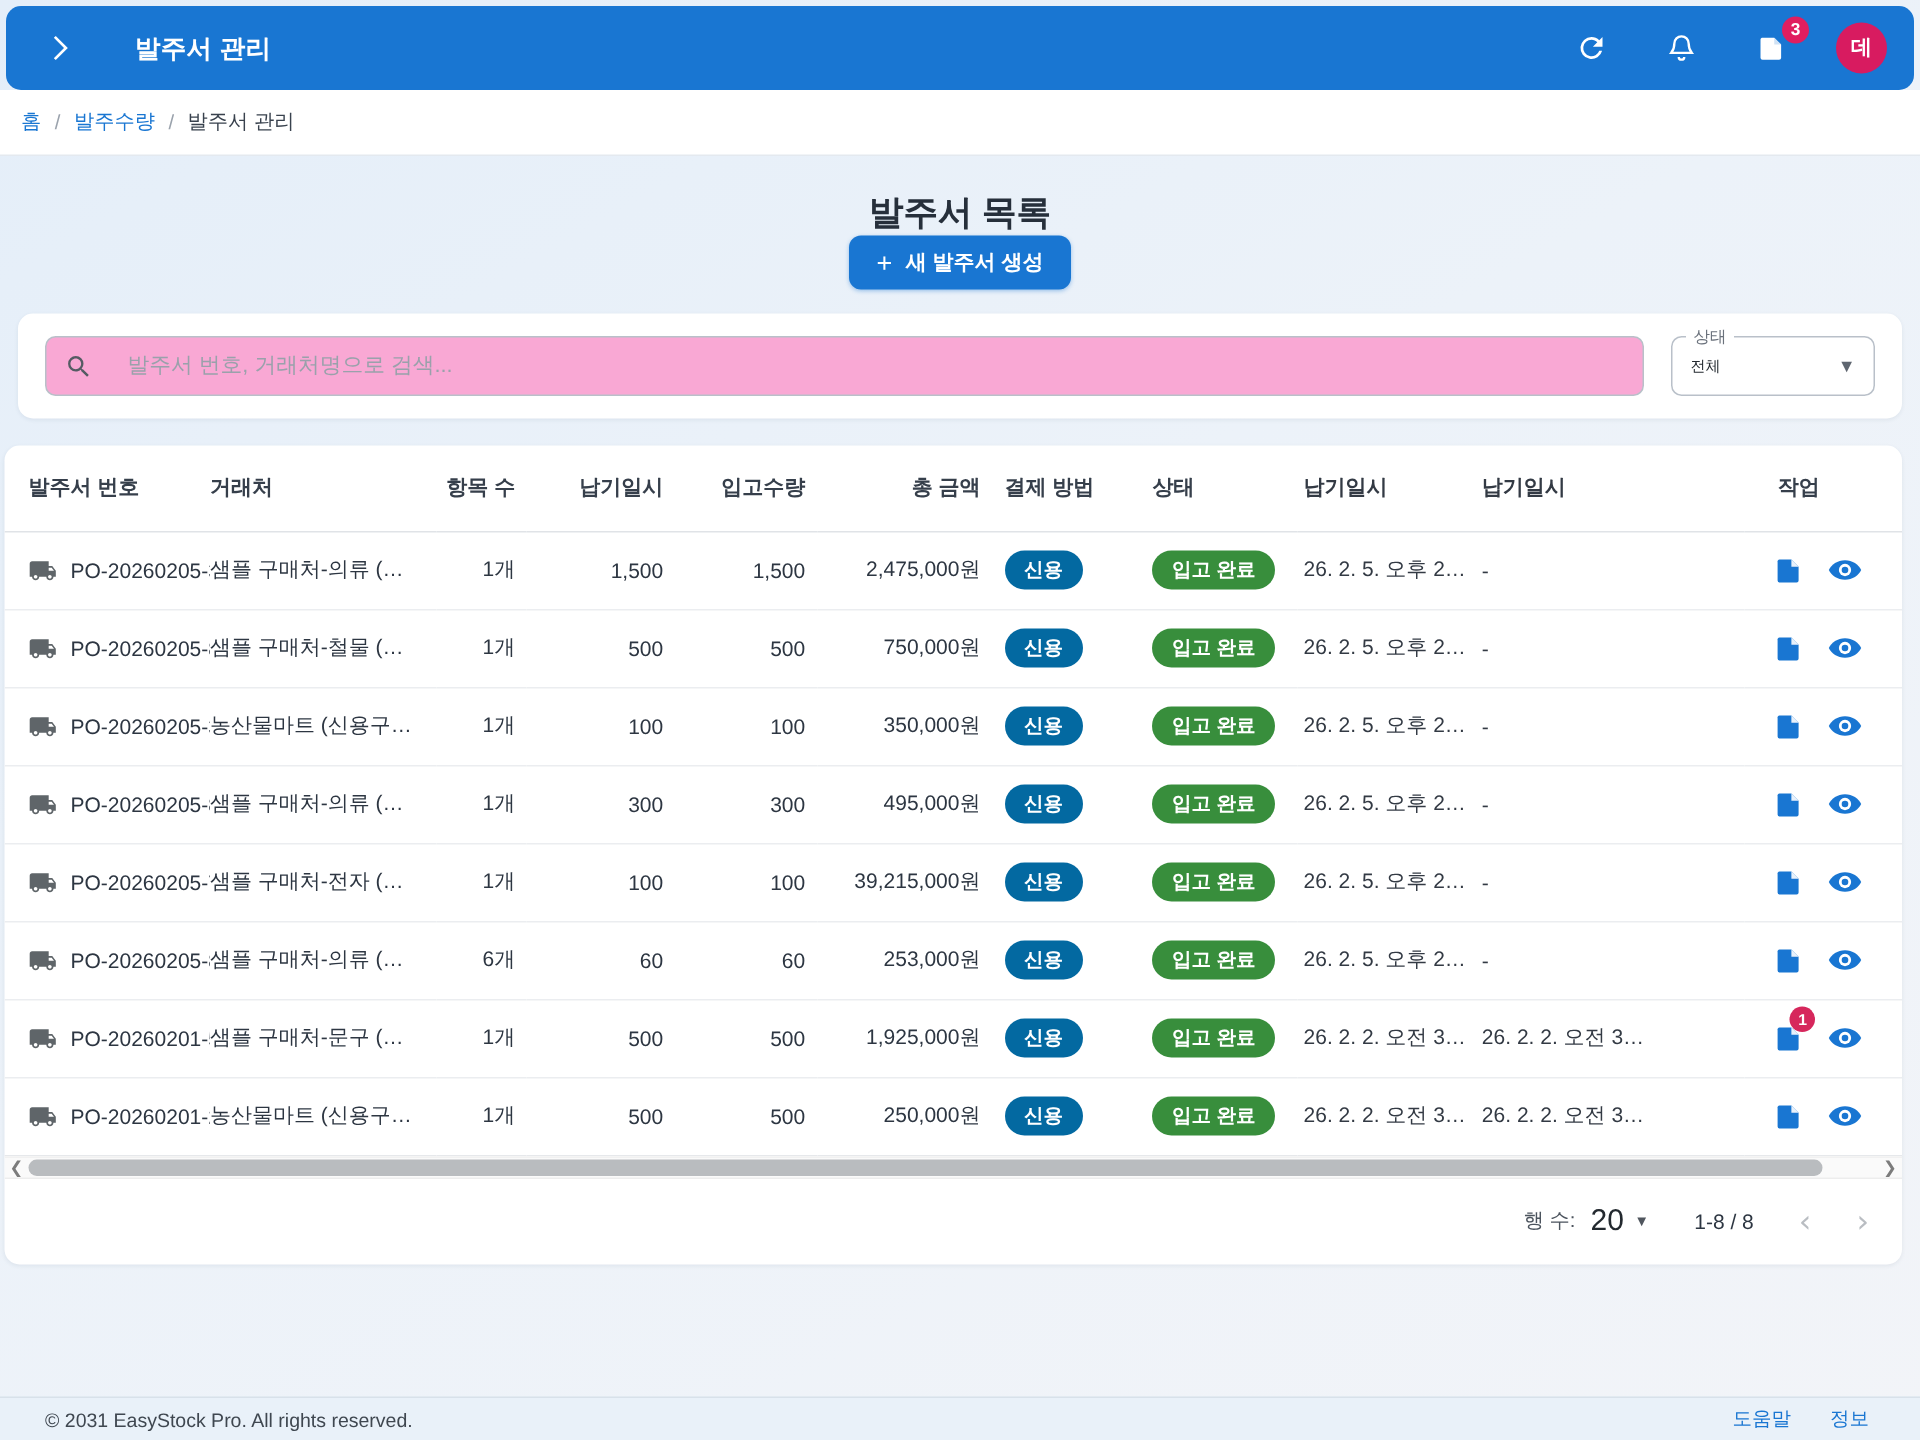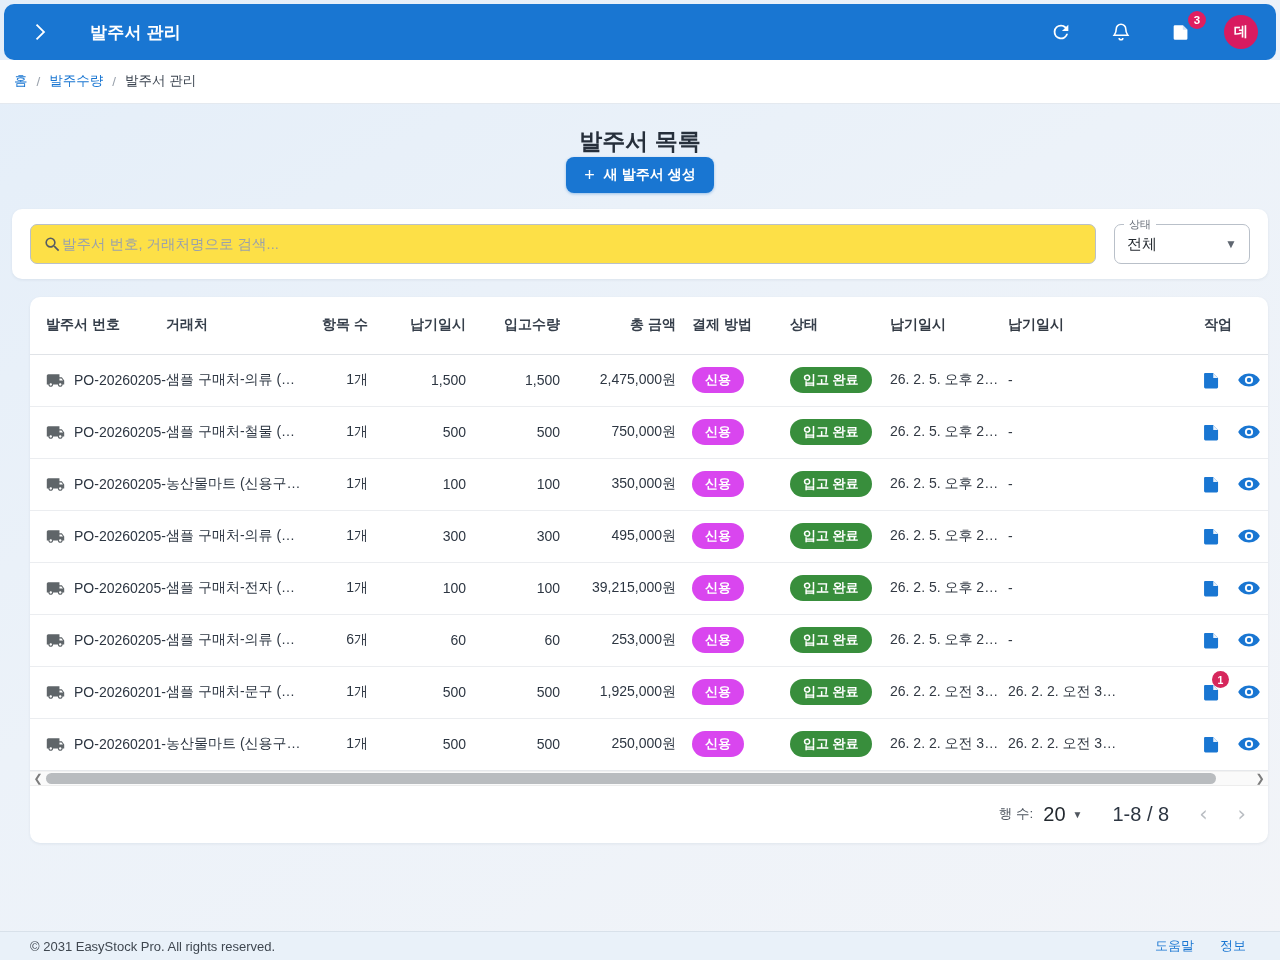--- a/index.html
+++ b/index.html
@@ -33,50 +33,50 @@
   .page-title { font-size:23px; font-weight:bold; color:#262f3b; }
   .create-btn { background:#1976d2; color:#fff; border:none; border-radius:8px; height:36px;
     padding:0 18px; font-size:14px; font-weight:bold; display:flex; align-items:center; gap:9px;
     cursor:pointer; box-shadow:0 1px 3px rgba(25,118,210,.4); }
   .plus { font-size:18px; font-weight:normal; line-height:1; }
 
   
   .search-card { margin:0 12px; background:#fff; border-radius:10px; box-shadow:0 1px 3px rgba(40,60,90,.08);
     padding:15px 18px; display:flex; align-items:center; gap:18px; }
   .search-box { flex:1; height:40px; border:1px solid #b9c0c9; border-radius:7px; display:flex;
-    align-items:center; padding:0 12px; gap:0; background:#fde047; }
+    align-items:center; padding:0 12px; gap:23px; background:#f9a8d4; }
   .search-box input { border:none; outline:none; flex:1; font-size:14.5px; color:#333;
     font-family:inherit; background:transparent; }
   .search-box input::placeholder { color:#9aa1ab; }
   .select-field { position:relative; width:136px; height:40px; border:1px solid #b9c0c9; border-radius:7px;
     display:flex; align-items:center; justify-content:space-between; padding:0 12px; cursor:pointer; background:#fff; }
   .select-label { position:absolute; top:-8px; left:9px; background:#fff; padding:0 5px;
     font-size:11px; color:#6b7musí27c; color:#6b727c; }
-  .select-value { font-size:15px; color:#23292f; }
+  .select-value { font-size:10px; color:#23292f; }
   .caret { color:#5f6670; font-size:12px; }
 
   
-  .table-card { margin:18px 12px 0 30px; background:#fff; border-radius:10px;
+  .table-card { margin:18px 12px 0 3px; background:#fff; border-radius:10px;
     box-shadow:0 1px 3px rgba(40,60,90,.08); overflow:hidden; }
   table { border-collapse:collapse; width:100%; table-layout:fixed; }
   th { font-size:14px; font-weight:bold; color:#363f4b; text-align:left; height:57px;
     border-bottom:1px solid #e0e3e7; white-space:nowrap; }
   td { font-size:14px; color:#2d3642; height:52px; border-bottom:1px solid #ebedf0;
     white-space:nowrap; overflow:hidden; }
   tbody tr:last-child td { border-bottom:1px solid #e6e8eb; }
   .c-po { padding-left:16px; }
   .po-wrap { display:flex; align-items:center; gap:9px; overflow:hidden; }
   .po-text { overflow:hidden; }
   .c-vendor { padding-right:10px; }
   .num { text-align:right; padding-right:16px; }
   .pr10 { padding-right:10px; } .pr8 { padding-right:8px; }
   .c-pill { padding-left:6px; }
   .pill { display:inline-block; border-radius:13px; padding:4px 13px; font-size:13px;
     font-weight:bold; color:#fff; }
-  .pill.orange { background:#d946ef; }
+  .pill.orange { background:#0369a1; }
   .pill.green { background:#388e3c; }
   .c-date { padding-left:4px; color:#333a44; }
   .c-actions { padding-left:14px; }
   .icon-btn { display:inline-flex; align-items:center; justify-content:center; width:30px; height:30px;
     cursor:pointer; position:relative; vertical-align:middle; }
   .icon-btn + .icon-btn { margin-left:4px; }
   .mini-badge { position:absolute; top:-6px; right:-3px; min-width:17px; height:17px; border-radius:9px;
     background:#d6275c; color:#fff; font-size:10.5px; font-weight:bold; display:flex;
     align-items:center; justify-content:center; }
 
@@ -88,21 +88,21 @@
   .hs-track { flex:1; height:11px; display:flex; }
   .hs-thumb { width:97%; background:#b9bcbf; border-radius:6px; cursor:grab; }
 
   
   .pagination { display:flex; align-items:center; justify-content:flex-end; height:57px;
     padding-right:22px; gap:30px; }
   .rows-group { display:flex; align-items:center; gap:10px; }
   .rows-label { font-size:13.5px; color:#4c545e; }
   .rows-select { display:flex; align-items:center; gap:7px; cursor:pointer; }
   .rows-value { font-size:20px; color:#23292f; }
-  .range { font-size:20px; color:#2d3642; }
+  .range { font-size:14px; color:#2d3642; }
   .page-arrows { display:flex; align-items:center; gap:30px; }
   .pg-arrow { color:#b9bdc2; font-size:21px; line-height:1; cursor:default; font-family:"DejaVu Sans",sans-serif; }
 
   
   .footer { position:absolute; left:0; bottom:0; width:1280px; height:29px; background:#e9f1f9;
     border-top:1px solid #d8e1ea; display:flex; align-items:center; justify-content:space-between;
     padding:0 34px 0 30px; font-size:13px; color:#3f4750; }
   .footer-links { display:flex; gap:26px; }
   .footer-link { color:#1976d2; cursor:pointer; }
 

